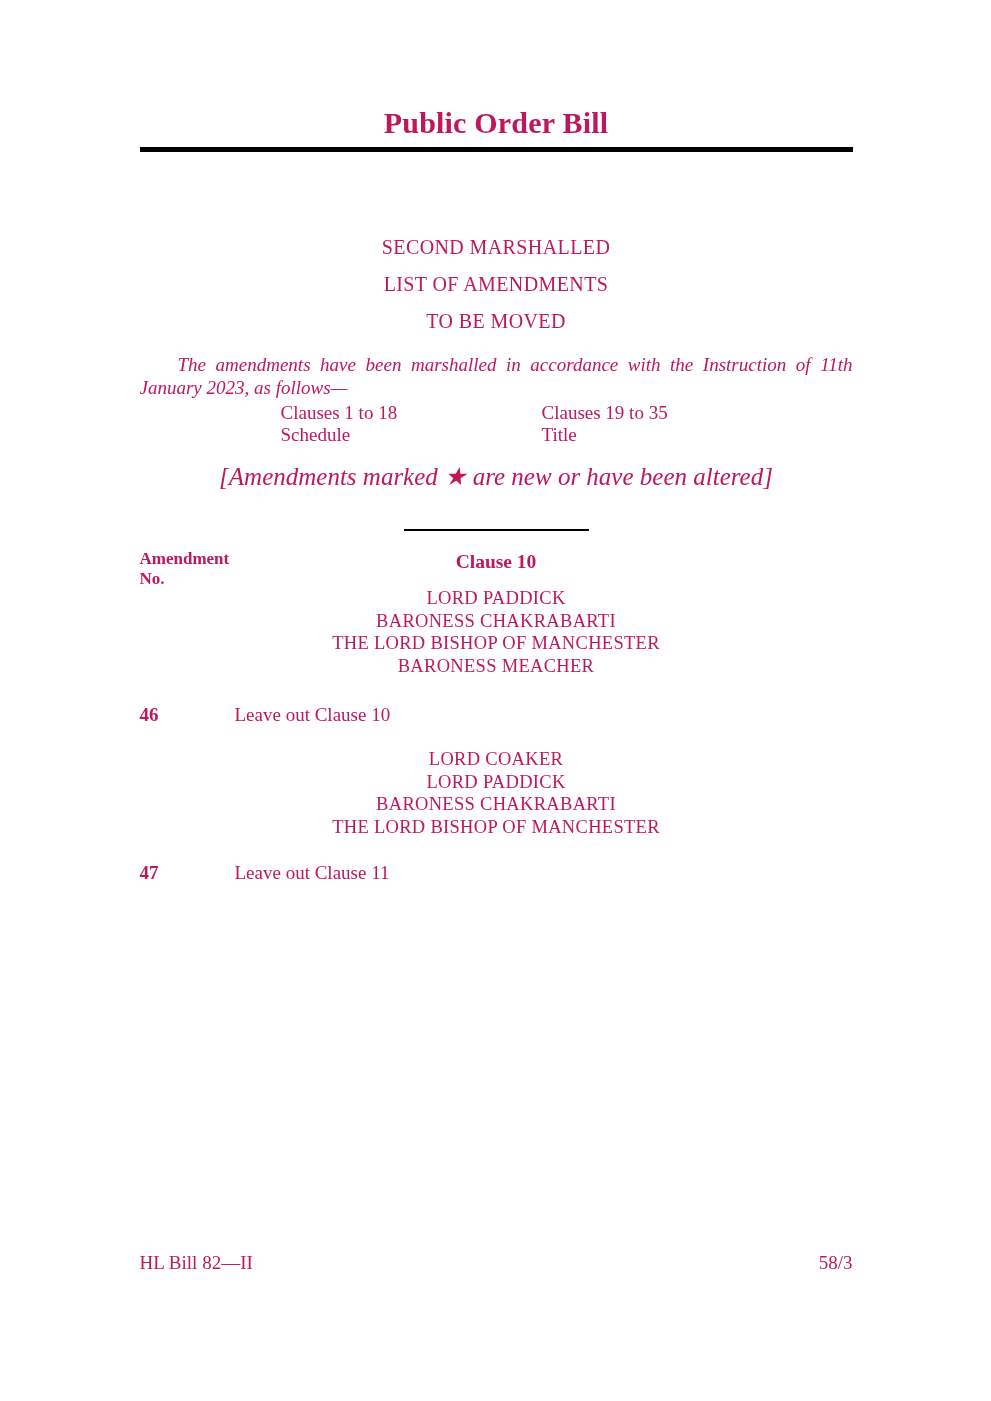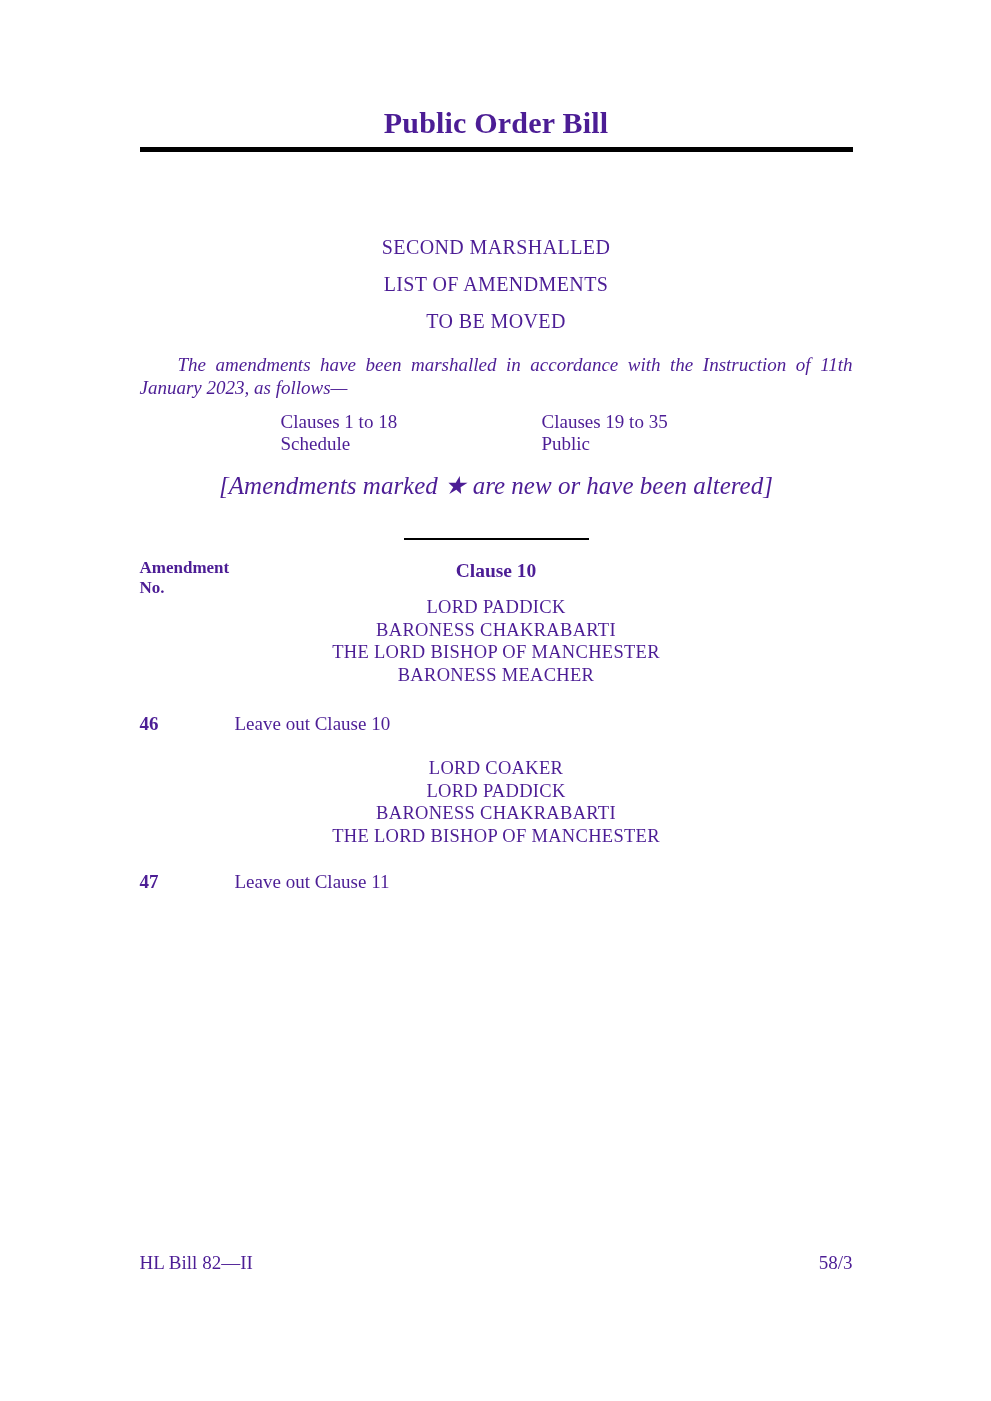--- a/index.html
+++ b/index.html
@@ -3,21 +3,21 @@
 <meta charset="utf-8">
 <style>
   * { margin: 0; padding: 0; box-sizing: border-box; }
   html, body { background: #ffffff; }
   .page {
     position: relative;
     width: 902px;
     height: 1401px;
     margin: 0 auto;
     background: #ffffff;
-    color: #4c1d95;
+    color: #be185d;
     font-family: "Liberation Serif", serif;
     overflow: hidden;
   }
   .content { margin: 0 94px 0 95px; }
 
   
   .title-block { padding-top: 106px; text-align: center; }
   .bill-title {
     font-size: 30px;
     font-weight: bold;
@@ -40,21 +40,21 @@
     margin-top: 20px;
     font-style: italic;
     font-size: 19px;
     line-height: 23px;
     text-align: justify;
     text-indent: 38px;
   }
 
   
   .order-cols {
-    margin-top: 12px;
+    margin-top: 3px;
     margin-left: 141px;
     display: flex;
     font-size: 19px;
     line-height: 22px;
   }
   .order-col { width: 261px; }
 
   
   .star-note {
     margin-top: 16px;
@@ -127,21 +127,21 @@
 
     <p class="marshalling-note">The amendments have been marshalled in accordance with the Instruction of 11th January 2023, as follows—</p>
 
     <div class="order-cols">
       <div class="order-col">
         <div>Clauses 1 to 18</div>
         <div>Schedule</div>
       </div>
       <div class="order-col">
         <div>Clauses 19 to 35</div>
-        <div>Public</div>
+        <div>Title</div>
       </div>
     </div>
 
     <p class="star-note">[Amendments marked ★ are new or have been altered]</p>
 
     <div class="short-rule"></div>
 
     <section>
       <div class="clause-head-row">
         <div class="amendment-no-label">Amendment

